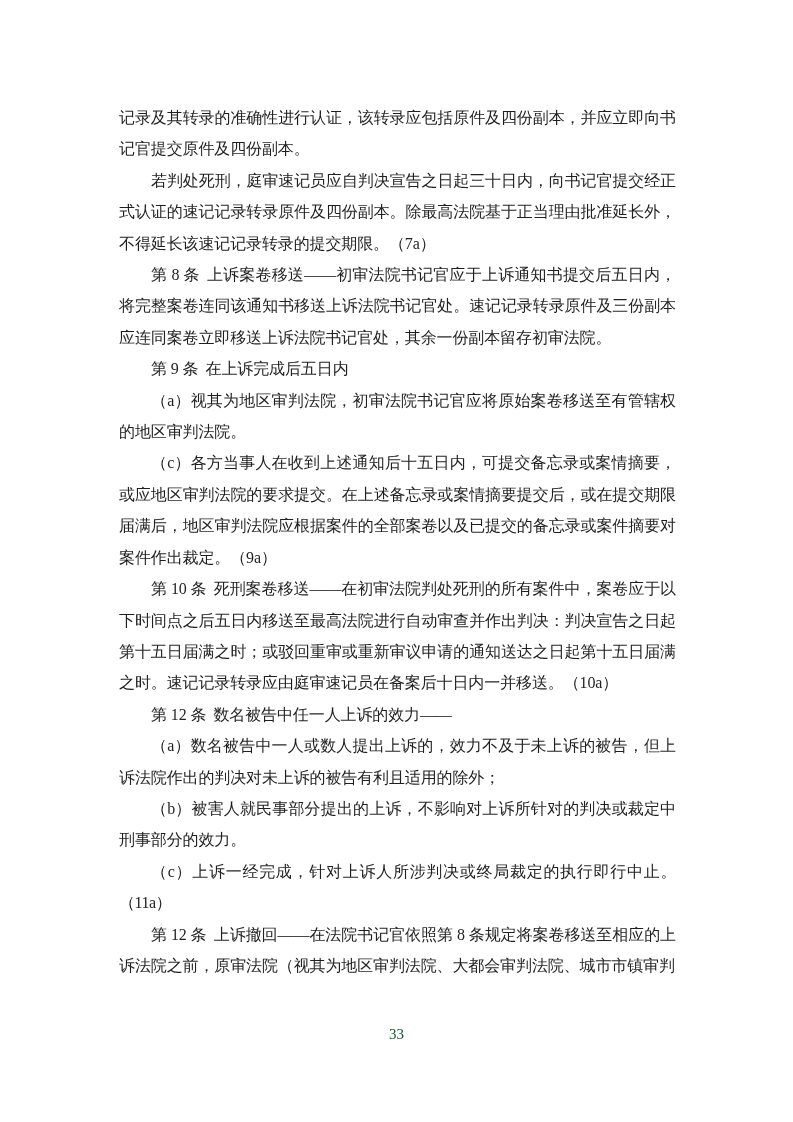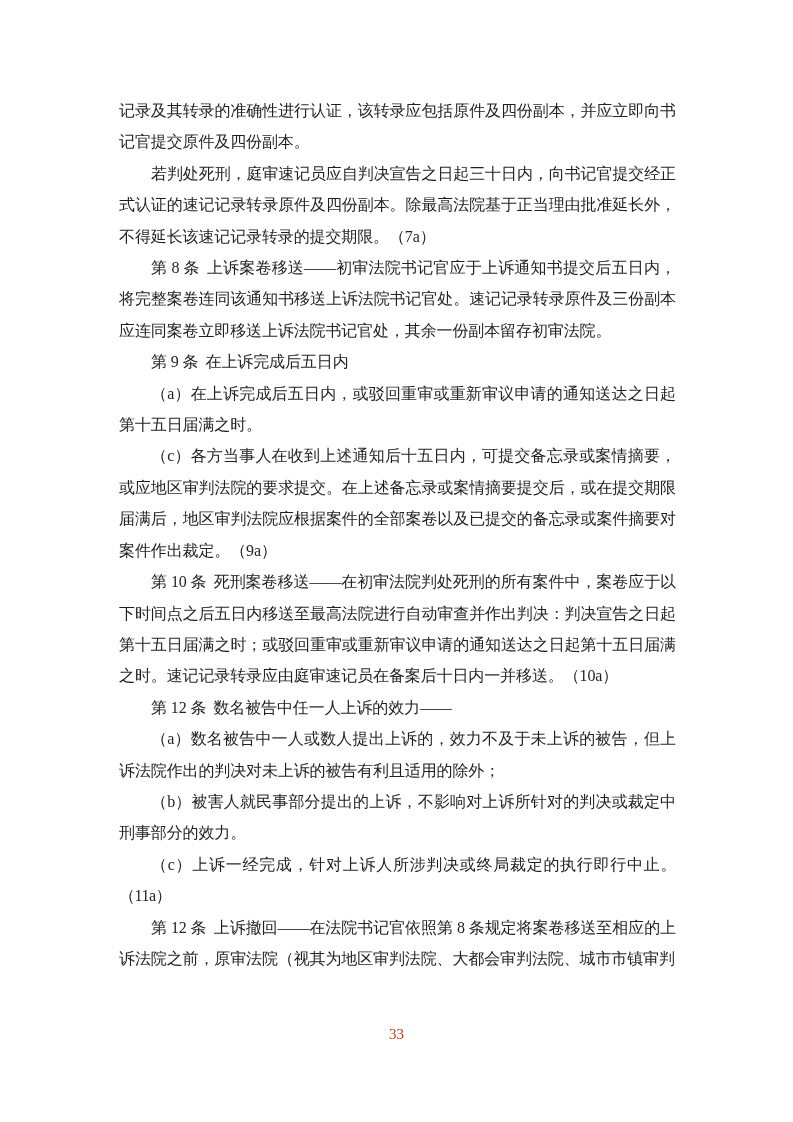--- a/index.html
+++ b/index.html
@@ -25,50 +25,51 @@
   .para {
     margin: 0;
     font-size: 16px;
     line-height: 31.4px;
     text-align: justify;
     letter-spacing: -0.12px;
     text-indent: 2em;
   }
   .para.no-indent {
     text-indent: 0;
+    margin-top: 7px;
   }
   .para.tight {
     letter-spacing: -0.45px;
   }
   .para .label {
     font-weight: normal;
   }
   .para .label:not(:empty) {
     margin-right: 0.45em;
   }
   .footer {
     position: absolute;
     top: 1026px;
     left: 0;
     width: 100%;
     text-align: center;
     font-size: 15px;
-    color: #c2410c;
+    color: #14532d;
   }
 </style>
 </head>
 <body>
 
 <div class="page">
   <div class="text-block">
     <p class="para no-indent"><span class="label"></span><span>记录及其转录的准确性进行认证，该转录应包括原件及四份副本，并应立即向书记官提交原件及四份副本。</span></p>
     <p class="para"><span class="label"></span><span>若判处死刑，庭审速记员应自判决宣告之日起三十日内，向书记官提交经正式认证的速记记录转录原件及四份副本。除最高法院基于正当理由批准延长外，不得延长该速记记录转录的提交期限。（7a）</span></p>
     <p class="para"><span class="label">第 8 条</span><span>上诉案卷移送——初审法院书记官应于上诉通知书提交后五日内，将完整案卷连同该通知书移送上诉法院书记官处。速记记录转录原件及三份副本应连同案卷立即移送上诉法院书记官处，其余一份副本留存初审法院。</span></p>
     <p class="para"><span class="label">第 9 条</span><span>在上诉完成后五日内</span></p>
-    <p class="para"><span class="label"></span><span>（a）在上诉完成后五日内，或驳回重审或重新审议申请的通知送达之日起第十五日届满之时。</span></p>
+    <p class="para"><span class="label"></span><span>（a）视其为地区审判法院，初审法院书记官应将原始案卷移送至有管辖权的地区审判法院。</span></p>
     <p class="para"><span class="label"></span><span>（c）各方当事人在收到上述通知后十五日内，可提交备忘录或案情摘要，或应地区审判法院的要求提交。在上述备忘录或案情摘要提交后，或在提交期限届满后，地区审判法院应根据案件的全部案卷以及已提交的备忘录或案件摘要对案件作出裁定。（9a）</span></p>
     <p class="para"><span class="label">第 10 条</span><span>死刑案卷移送——在初审法院判处死刑的所有案件中，案卷应于以下时间点之后五日内移送至最高法院进行自动审查并作出判决：判决宣告之日起第十五日届满之时；或驳回重审或重新审议申请的通知送达之日起第十五日届满之时。速记记录转录应由庭审速记员在备案后十日内一并移送。（10a）</span></p>
     <p class="para"><span class="label">第 12 条</span><span>数名被告中任一人上诉的效力——</span></p>
     <p class="para"><span class="label"></span><span>（a）数名被告中一人或数人提出上诉的，效力不及于未上诉的被告，但上诉法院作出的判决对未上诉的被告有利且适用的除外；</span></p>
     <p class="para"><span class="label"></span><span>（b）被害人就民事部分提出的上诉，不影响对上诉所针对的判决或裁定中刑事部分的效力。</span></p>
     <p class="para tight"><span class="label"></span><span>（c）上诉一经完成，针对上诉人所涉判决或终局裁定的执行即行中止。（11a）</span></p>
     <p class="para"><span class="label">第 12 条</span><span>上诉撤回——在法院书记官依照第 8 条规定将案卷移送至相应的上诉法院之前，原审法院（视其为地区审判法院、大都会审判法院、城市市镇审判</span></p>
   </div>
   <div class="footer">33</div>
 </div>

